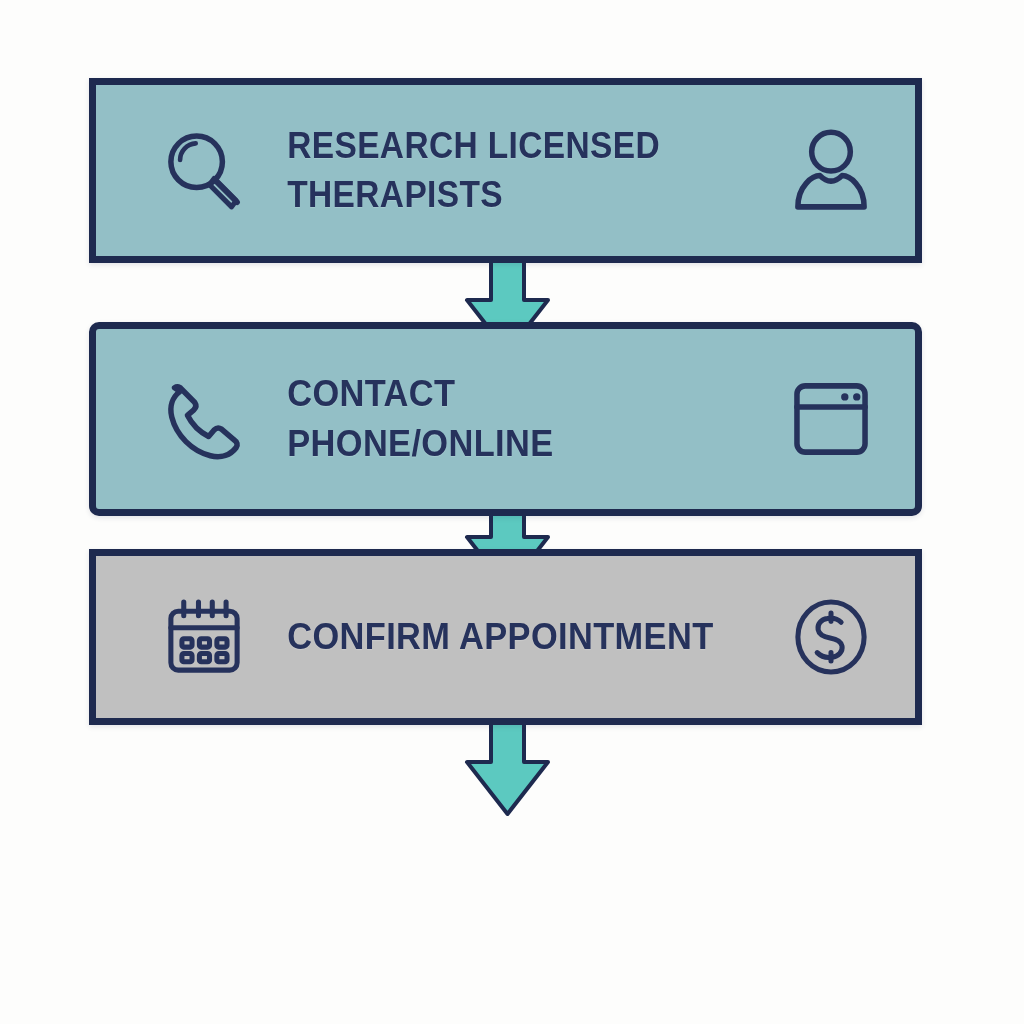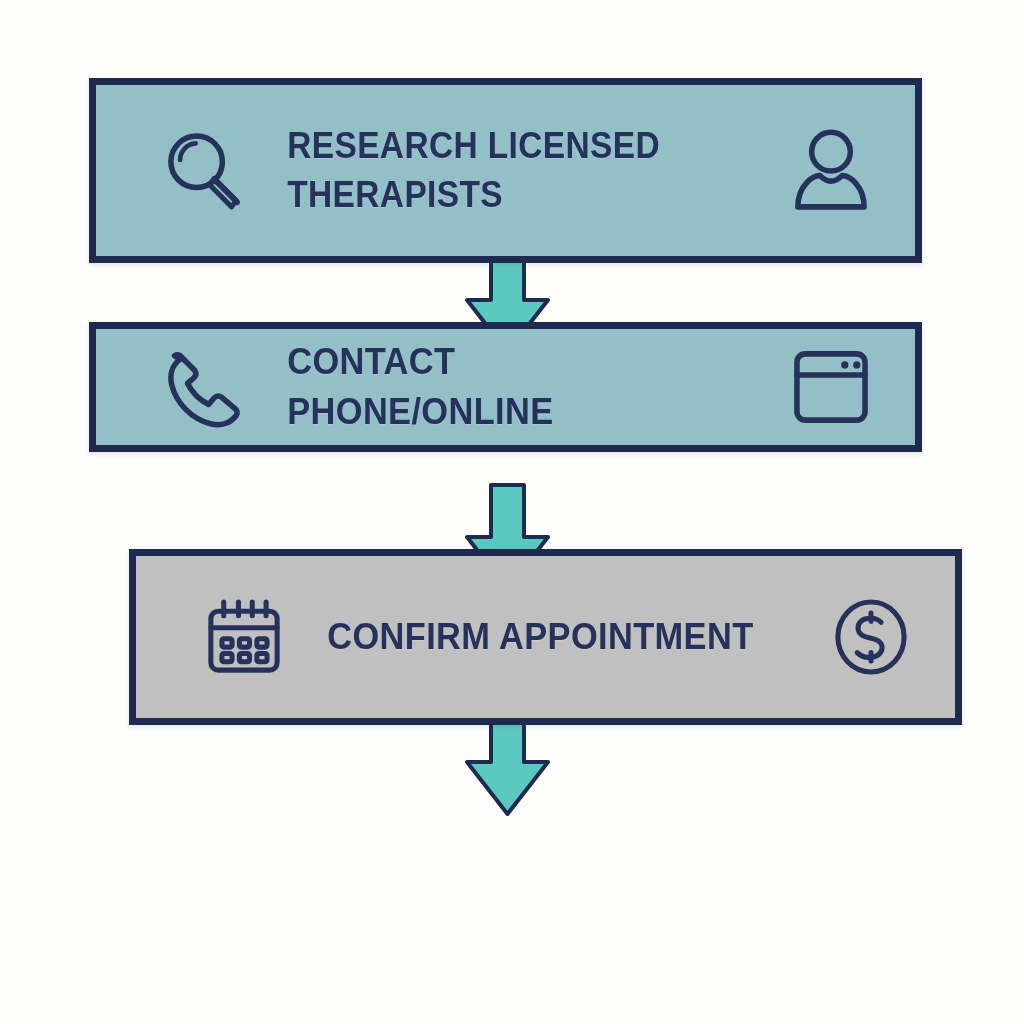--- a/index.html
+++ b/index.html
@@ -27,21 +27,21 @@
     box-sizing: border-box;
     border: 7px solid #1e2a4f;
     display: flex;
     align-items: center;
     justify-content: space-between;
     padding: 0 38px 0 62px;
     z-index: 2;
     box-shadow: 0 2px 5px rgba(40,50,80,0.12);
   }
   .step-box.teal { background: #93bfc6; }
-  .step-box.gray { background: #c0c0c0; margin-left: 40px; }
+  .step-box.gray { background: #c0c0c0; }
 
   .icon-slot {
     flex: 0 0 auto;
     display: flex;
     align-items: center;
     justify-content: center;
     width: 92px;
     height: 92px;
   }
   .icon-slot svg {
@@ -109,21 +109,21 @@
       </svg>
     </span>
   </div>
 
   <div class="arrow-connector" style="top:248px; height:112px;">
     <svg viewBox="0 0 105 112" preserveAspectRatio="none">
       <path d="M36 0 L69 0 L69 52 L93 52 L52.5 104 L12 52 L36 52 Z" fill="#5cc9c0" stroke="#1e2a4f" stroke-width="4" stroke-linejoin="round"></path>
     </svg>
   </div>
 
-  <div class="step-box teal" style="left:89px; top:322px; width:833px; height:130px;">
+  <div class="step-box teal" style="left:89px; top:322px; width:833px; height:194px;border-radius:10px;">
 
     <span class="icon-slot">
       <svg viewBox="0 0 100 100" fill="none" stroke="#26325c" stroke-width="6" stroke-linecap="round" stroke-linejoin="round">
         <path d="M20 16 c-8 6 -12 16 -9 28 c5 20 22 37 42 42 c12 3 22 -1 28 -9
                  c2 -3 1 -6 -2 -8 L65 57 c-3 -2 -6 -1 -8 1 l-6 7 c-10 -5 -18 -13 -23 -23
                  l7 -6 c2 -2 3 -5 1 -8 L22 14 c-2 -3 -5 -4 -8 -2 Z" transform="translate(4,4)"></path>
       </svg>
     </span>
 
     <span class="step-label">CONTACT PHONE/ONLINE</span>

